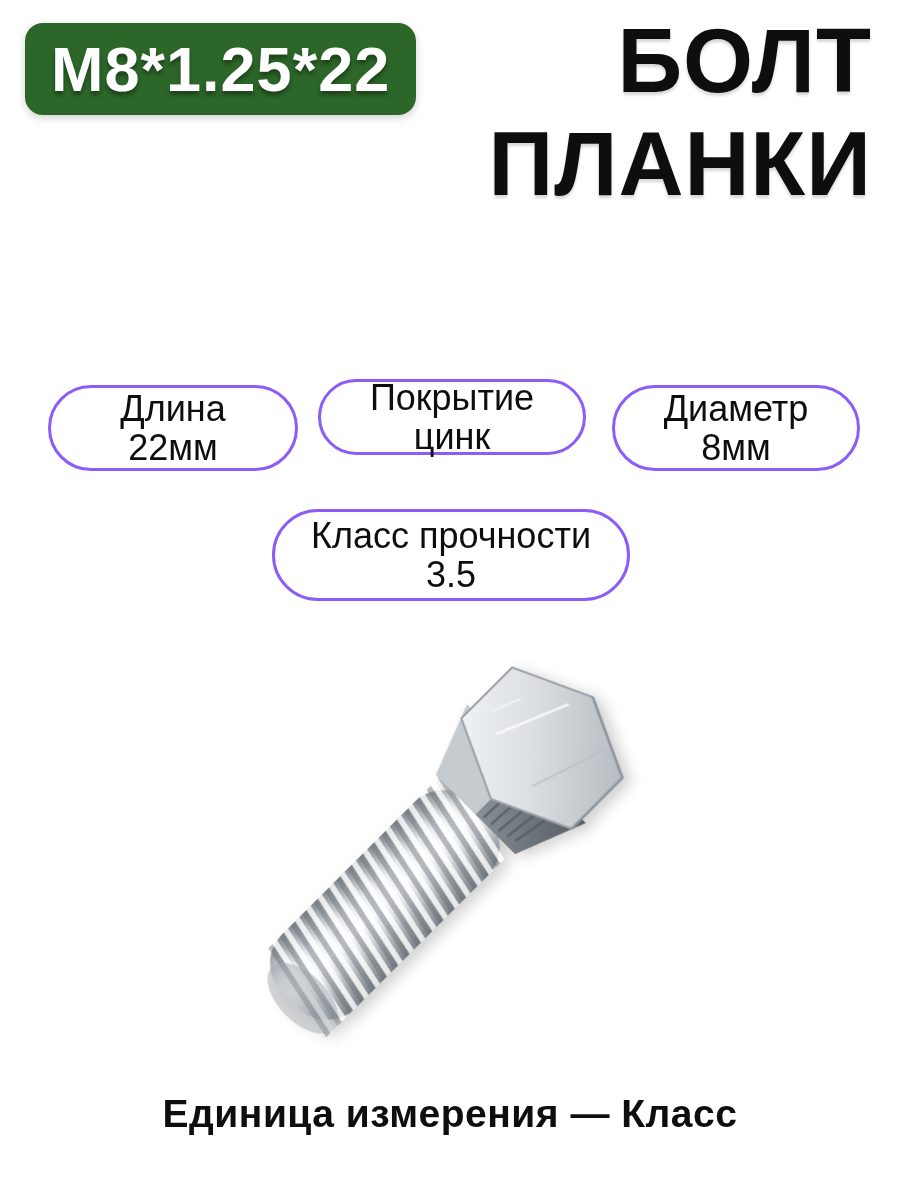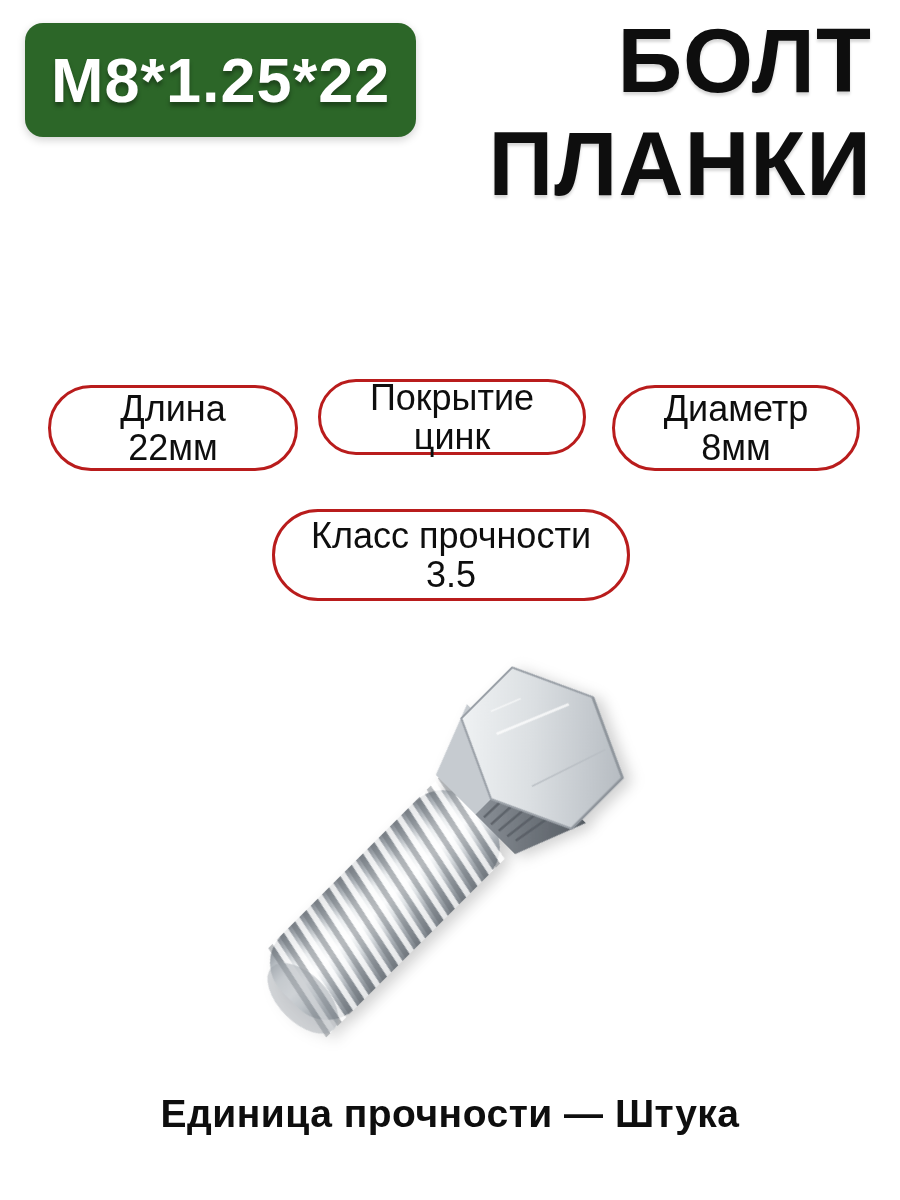--- a/index.html
+++ b/index.html
@@ -8,21 +8,21 @@
     width:900px;height:1200px;
     background:#ffffff;
     overflow:hidden;
     font-family:"Liberation Sans",sans-serif;
     color:#111111;
   }
   
   .code-badge{
     position:absolute;left:25px;top:23px;
     height:92px;line-height:92px;
-    padding:11px 26px;
+    padding:0 26px;
     background:#2c6628;
     border-radius:18px;
     color:#ffffff;
     font-size:63px;font-weight:700;
     letter-spacing:1px;
     text-shadow:0 4px 4px rgba(0,0,0,.35);
     box-shadow:0 3px 8px rgba(0,0,0,.18);
     white-space:nowrap;
   }
   
@@ -32,21 +32,21 @@
     font-size:90px;line-height:103px;
     font-weight:800;
     letter-spacing:1px;
     color:#0e0e0e;
     text-shadow:0 3px 3px rgba(0,0,0,.16);
   }
   
   .pill{
     position:absolute;
     box-sizing:border-box;
-    border:3px solid #b91c1c;
+    border:3px solid #8b5cf6;
     border-radius:46px;
     background:#ffffff;
     display:flex;flex-direction:column;
     align-items:center;justify-content:center;
     font-size:36px;line-height:39px;font-weight:500;
     text-align:center;
     color:#0e0e0e;
   }
   .pill-length  {left:48px; top:385px;width:250px;height:86px;}
   .pill-coating {left:318px;top:379px;width:268px;height:76px;}
@@ -163,15 +163,15 @@
           <polygon points="424,0 388,-78 316,-78 280,0 316,78 388,78" fill="url(#topGrad)" stroke="#9ba1a8" stroke-width="2" stroke-linejoin="round"></polygon>
           <polyline points="424,0 388,78 316,78" fill="none" stroke="#878d94" stroke-width="3" opacity="0.6"></polyline>
           <line x1="330" y1="-42" x2="402" y2="-12" stroke="#ffffff" stroke-width="2.5" opacity="0.75"></line>
           <line x1="318" y1="20" x2="396" y2="46" stroke="#b9bec4" stroke-width="1.8" opacity="0.9"></line>
           <line x1="342" y1="-62" x2="372" y2="-50" stroke="#ffffff" stroke-width="1.6" opacity="0.6"></line>
         </g>
       </g>
     </svg>
   </div>
 
-  <div class="footer-text">Единица прочности — Штука</div>
+  <div class="footer-text">Единица измерения — Класс</div>
 
 </div>
 
 </body></html>

